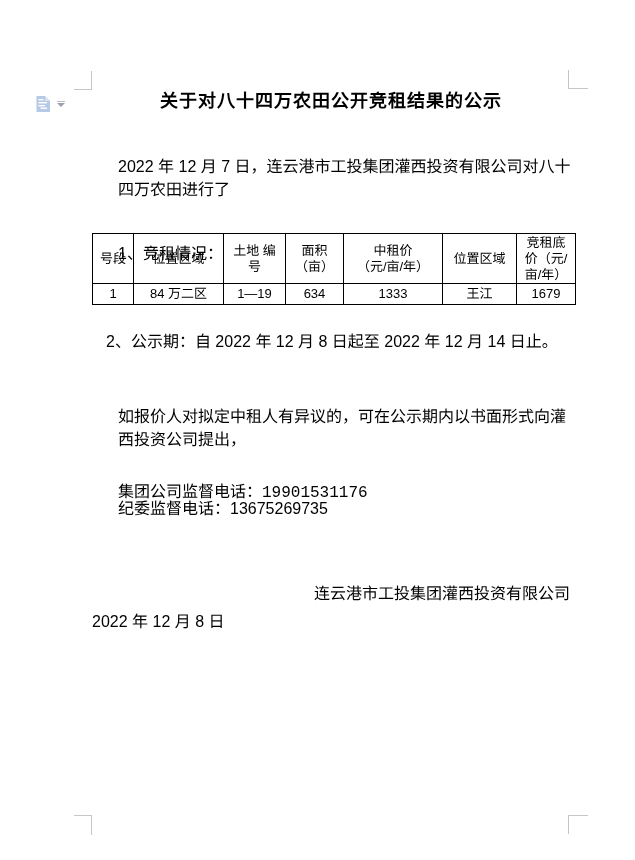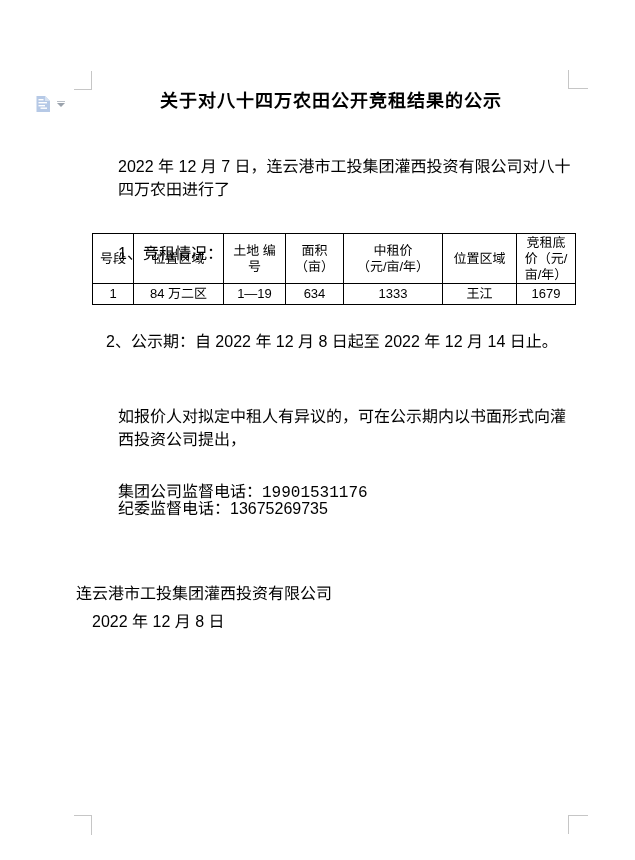--- a/index.html
+++ b/index.html
@@ -44,21 +44,21 @@
   }
   .body-text { font-size: 16px; line-height: 23px; }
   .indent { padding-left: 26px; }
 
   .intro    { left: 92px; top: 155px; width: 482px; }
   .sec1     { left: 92px; top: 208px; width: 482px; margin-top: 34px; }
   .sec2     { left: 80px; top: 330px; width: 482px; }
   .notice   { left: 92px; top: 405px; width: 482px; }
   .phone1   { left: 92px; top: 474px; width: 482px; margin-top: 23px; }
   .phone2   { left: 92px; top: 482px; width: 482px; font-family: Liberation Mono, monospace; }
-  .sig-co   { left: 76px; top: 582px; width: 478px; }
+  .sig-co   { left: 92px; top: 582px; width: 478px; text-align: right; }
   .sig-date { left: 92px; top: 610px; width: 478px; text-align: left; padding-right: 33px; }
 
   .results-table {
     position: absolute; left: 92px; top: 233px;
     border-collapse: collapse; table-layout: fixed;
     width: 483px; font-size: 13px;
   }
   .results-table th, .results-table td {
     border: 1px solid #000;
     text-align: center; vertical-align: middle;

